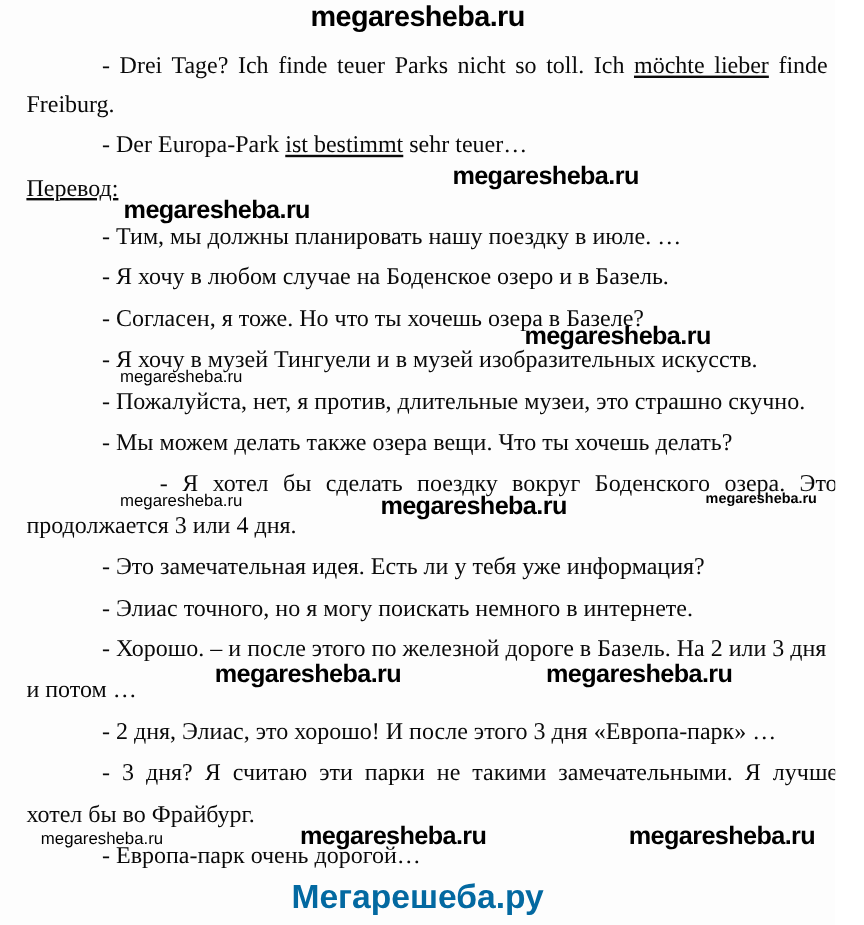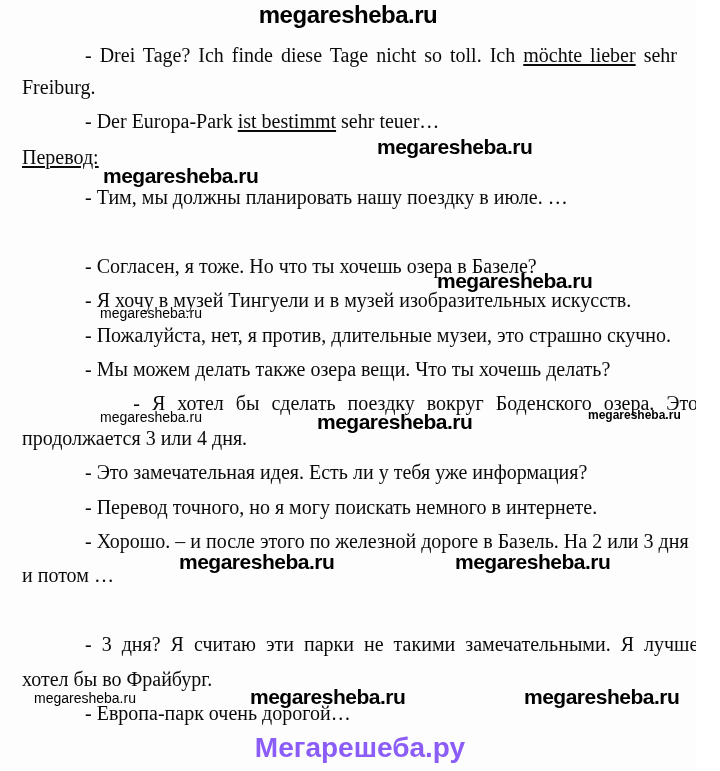--- a/index.html
+++ b/index.html
@@ -17,22 +17,21 @@
     text-align: center;
     font: 700 24px/26px "Liberation Sans", sans-serif;
     letter-spacing: -0.5px;
     color: #000;
   }
   .footer-title {
     position: absolute;
     top: 733px; left: 0; width: 100%;
     text-align: center;
     font: 700 28px/30px "Liberation Sans", sans-serif;
-    color: #8b5cf6;
-    margin-left: 12px;
+    color: #0369a1;
   }
   .line {
     position: absolute;
     left: 22px;
     width: 676px;
     font: 20px/23px "Liberation Serif", serif;
     white-space: nowrap;
     color: #0a0a0a;
   }
   .indent { left: 85px; width: 613px; }
@@ -51,39 +50,41 @@
   .wm-sm { font-size: 14px; line-height: 15px; font-weight: 400; }
   .wm-xs { font-size: 12px; line-height: 13px; }
 </style>
 </head>
 <body>
 
 <div class="page">
 
   <div class="header-title">megaresheba.ru</div>
 
-  <div class="line indent ws3" style="top:44px"><span>- Drei Tage? Ich finde diese Tage nicht so toll. Ich </span><span class="u">möchte lieber</span><span> sehr</span></div>
+  <div class="line indent ws3" style="top:44px"><span>- Drei Tage? Ich finde teuer Parks nicht so toll. Ich </span><span class="u">möchte lieber</span><span> finde</span></div>
 
   <div class="line" style="top:76px">Freiburg.</div>
 
   <div class="line indent" style="top:110px"><span>- Der Europa-Park </span><span class="u">ist bestimmt</span><span> sehr teuer…</span></div>
 
   <div class="line" style="top:146px"><span class="u">Перевод:</span></div>
 
   <div class="line indent" style="top:186px">- Тим, мы должны планировать нашу поездку в июле. …</div>
+  <div class="line indent" style="top:220px">- Я хочу в любом случае на Боденское озеро и в Базель.</div>
   <div class="line indent" style="top:255px">- Согласен, я тоже. Но что ты хочешь озера в Базеле?</div>
   <div class="line indent" style="top:289px">- Я хочу в музей Тингуели и в музей изобразительных искусств.</div>
   <div class="line indent" style="top:324px">- Пожалуйста, нет, я против, длительные музеи, это страшно скучно.</div>
   <div class="line indent" style="top:358px">- Мы можем делать также озера вещи. Что ты хочешь делать?</div>
   <div class="line indent ws7" style="top:392px">- Я хотел бы сделать поездку вокруг Боденского озера. Это</div>
   <div class="line" style="top:427px">продолжается 3 или 4 дня.</div>
   <div class="line indent" style="top:461px">- Это замечательная идея. Есть ли у тебя уже информация?</div>
-  <div class="line indent" style="top:496px">- Перевод точного, но я могу поискать немного в интернете.</div>
+  <div class="line indent" style="top:496px">- Элиас точного, но я могу поискать немного в интернете.</div>
   <div class="line indent" style="top:530px">- Хорошо. – и после этого по железной дороге в Базель. На 2 или 3 дня</div>
   <div class="line" style="top:564px">и потом …</div>
+  <div class="line indent" style="top:599px">- 2 дня, Элиас, это хорошо! И после этого 3 дня «Европа-парк» …</div>
   <div class="line indent ws5" style="top:633px">- 3 дня? Я считаю эти парки не такими замечательными. Я лучше</div>
   <div class="line" style="top:668px">хотел бы во Фрайбург.</div>
   <div class="line indent" style="top:702px">- Европа-парк очень дорогой…</div>
 
   <div class="wm wm-lg" style="left:377px; top:136px">megaresheba.ru</div>
   <div class="wm wm-lg" style="left:103px; top:165px">megaresheba.ru</div>
   <div class="wm wm-lg" style="left:437px; top:270px">megaresheba.ru</div>
   <div class="wm wm-sm" style="left:100px; top:306px">megaresheba.ru</div>
   <div class="wm wm-sm" style="left:100px; top:410px">megaresheba.ru</div>
   <div class="wm wm-lg" style="left:317px; top:411px">megaresheba.ru</div>

